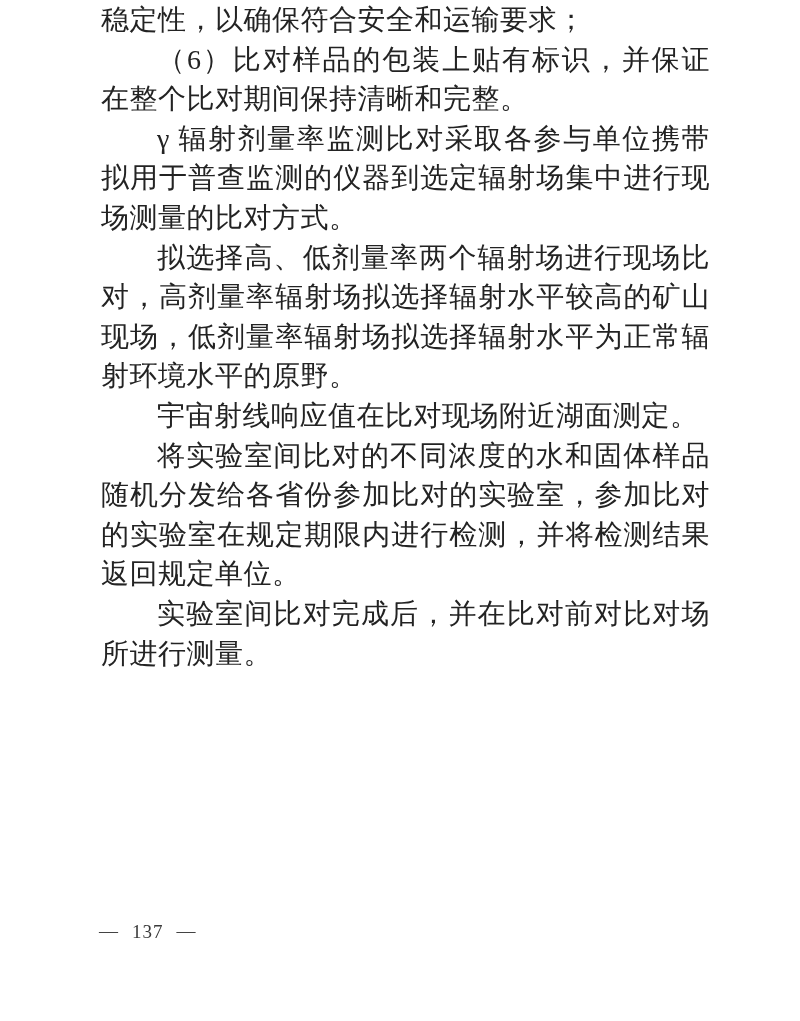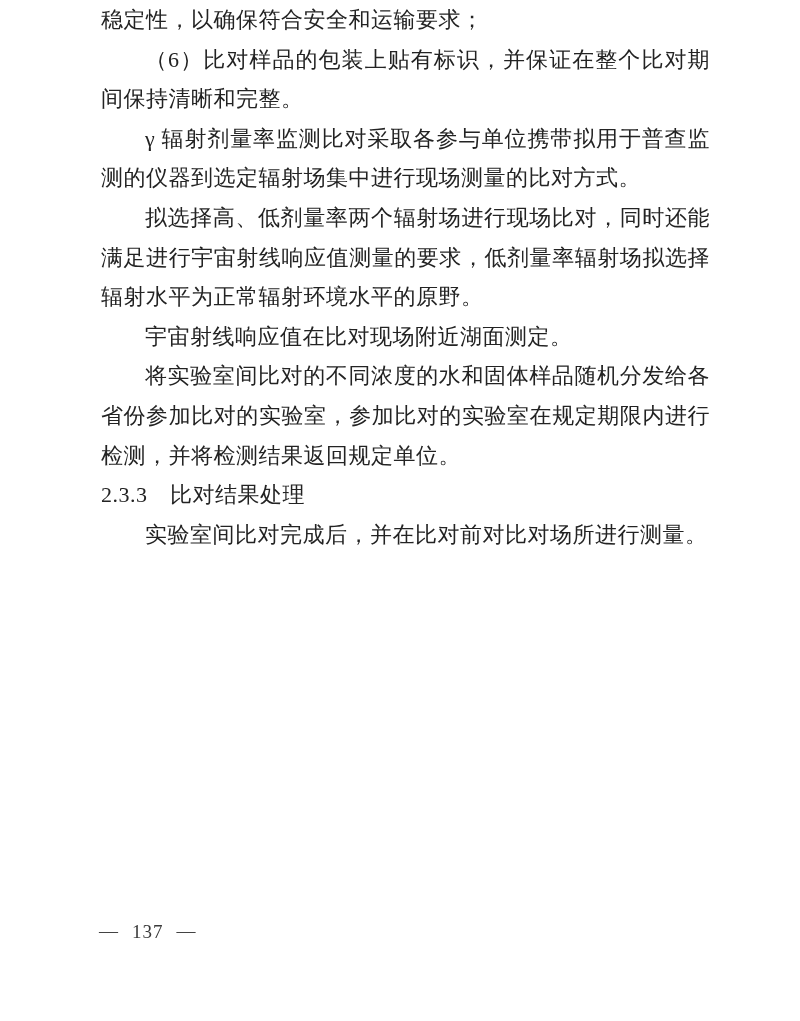--- a/index.html
+++ b/index.html
@@ -25,21 +25,21 @@
     font-size: 22px;
     line-height: 39.6px;
     text-align: justify;
     letter-spacing: 0.5px;
   }
   .body-text p,
   .body-text h2,
   .body-text h3 {
     margin: 0;
     padding: 0;
-    font-size: 22px;
+    font-size: 28px;
     font-weight: normal;
   }
   .para {
     text-indent: 2em;
   }
   .cont {
     text-indent: 0;
   }
   .heading {
     text-align: left;
@@ -68,29 +68,28 @@
   <div class="body-text">
     <p class="para cont">稳定性，以确保符合安全和运输要求；</p>
 
     <p class="para">（6）比对样品的包装上贴有标识，并保证在整个比对期间保持清晰和完整。</p>
 
 
 
     <p class="para">γ 辐射剂量率监测比对采取各参与单位携带拟用于普查监测的仪器到选定辐射场集中进行现场测量的比对方式。</p>
 
 
-    <p class="para">拟选择高、低剂量率两个辐射场进行现场比对，同时还能满足进行宇宙射线响应值测量的要求，低剂量率辐射场拟选择辐射水平为正常辐射环境水平的原野。</p>
+    <p class="para">拟选择高、低剂量率两个辐射场进行现场比对，高剂量率辐射场拟选择辐射水平较高的矿山现场，低剂量率辐射场拟选择辐射水平为正常辐射环境水平的原野。</p>
 
     <p class="para">宇宙射线响应值在比对现场附近湖面测定。</p>
 
 
 
     <p class="para">将实验室间比对的不同浓度的水和固体样品随机分发给各省份参加比对的实验室，参加比对的实验室在规定期限内进行检测，并将检测结果返回规定单位。</p>
 
-    <h3 class="heading">2.3.3　比对结果处理</h3>
 
     <p class="para">实验室间比对完成后，并在比对前对比对场所进行测量。</p>
   </div>
 
   <div class="footer">
     <span class="dash">—</span>
     <span class="pagenum">137</span>
     <span class="dash">—</span>
   </div>
 

